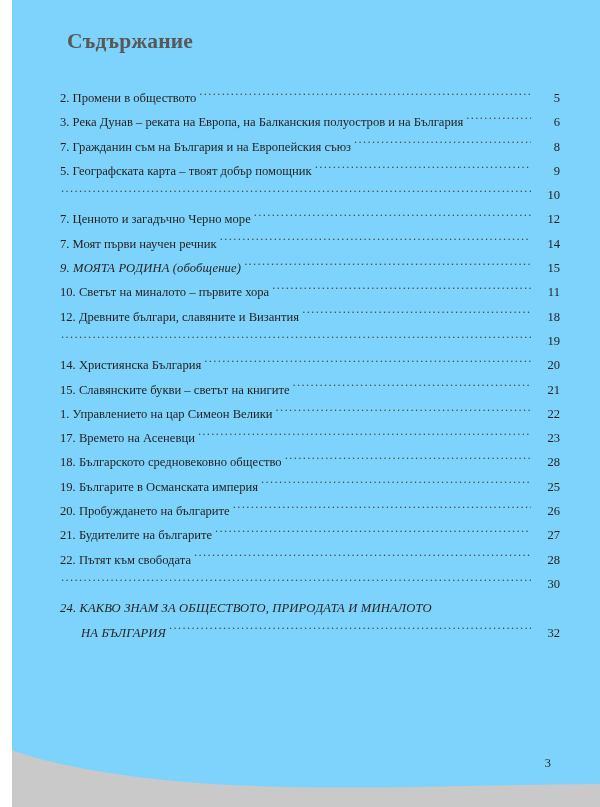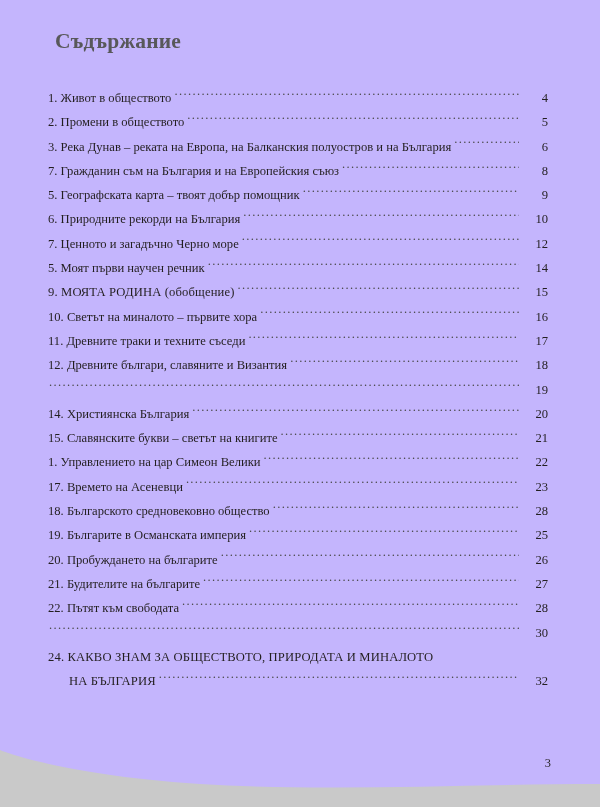--- a/index.html
+++ b/index.html
@@ -12,21 +12,22 @@
     height: 807px;
     position: relative;
     overflow: hidden;
     font-family: "Liberation Serif", "DejaVu Serif", serif;
     color: #231f20;
   }
 
   .page {
     position: absolute;
     inset: 0;
-    background: #c4b5fd;
+    background: #7dd3fc;
+    margin-left: 12px;
   }
 
   
   .toc-title {
     position: absolute;
     left: 55px;
     top: 31px;
     font-size: 21.5px;
     font-weight: bold;
     color: #58585a;
@@ -53,20 +54,21 @@
     width: 100%;
     height: 24.3px;
     font-size: 12.6px;
     line-height: 24.3px;
     color: #231f20;
     white-space: nowrap;
   }
 
   .toc-line.caps .toc-label {
     letter-spacing: 0.15px;
+    font-style: italic;
   }
 
   .toc-label {
     flex: 0 0 auto;
     padding-right: 2px;
   }
 
   .toc-label.indent {
     padding-left: 21px;
   }
@@ -118,27 +120,20 @@
 </style>
 </head>
 <body>
 
 <div class="page">
 
   <div class="toc-title">Съдържание</div>
 
   <div class="toc-list">
 
-    <div class="toc-entry">
-      <div class="toc-line">
-        <span class="toc-label">1. Живот в обществото</span>
-        <span class="toc-leader"></span>
-        <span class="toc-page">4</span>
-      </div>
-    </div>
 
     <div class="toc-entry">
       <div class="toc-line">
         <span class="toc-label">2. Промени в обществото</span>
         <span class="toc-leader"></span>
         <span class="toc-page">5</span>
       </div>
     </div>
 
     <div class="toc-entry">
@@ -160,65 +155,57 @@
     <div class="toc-entry">
       <div class="toc-line">
         <span class="toc-label">5. Географската карта – твоят добър помощник</span>
         <span class="toc-leader"></span>
         <span class="toc-page">9</span>
       </div>
     </div>
 
     <div class="toc-entry">
       <div class="toc-line">
-        <span class="toc-label">6. Природните рекорди на България</span>
         <span class="toc-leader"></span>
         <span class="toc-page">10</span>
       </div>
     </div>
 
     <div class="toc-entry">
       <div class="toc-line">
         <span class="toc-label">7. Ценното и загадъчно Черно море</span>
         <span class="toc-leader"></span>
         <span class="toc-page">12</span>
       </div>
     </div>
 
     <div class="toc-entry">
       <div class="toc-line">
-        <span class="toc-label">5. Моят първи научен речник</span>
+        <span class="toc-label">7. Моят първи научен речник</span>
         <span class="toc-leader"></span>
         <span class="toc-page">14</span>
       </div>
     </div>
 
     <div class="toc-entry">
       <div class="toc-line caps">
         <span class="toc-label">9. МОЯТА РОДИНА (обобщение)</span>
         <span class="toc-leader"></span>
         <span class="toc-page">15</span>
       </div>
     </div>
 
     <div class="toc-entry">
       <div class="toc-line">
         <span class="toc-label">10. Светът на миналото – първите хора</span>
         <span class="toc-leader"></span>
-        <span class="toc-page">16</span>
-      </div>
-    </div>
-
-    <div class="toc-entry">
-      <div class="toc-line">
-        <span class="toc-label">11. Древните траки и техните съседи</span>
-        <span class="toc-leader"></span>
-        <span class="toc-page">17</span>
-      </div>
-    </div>
+        <span class="toc-page">11</span>
+      </div>
+    </div>
+
 
     <div class="toc-entry">
       <div class="toc-line">
         <span class="toc-label">12. Древните българи, славяните и Византия</span>
         <span class="toc-leader"></span>
         <span class="toc-page">18</span>
       </div>
     </div>
 
     <div class="toc-entry">

